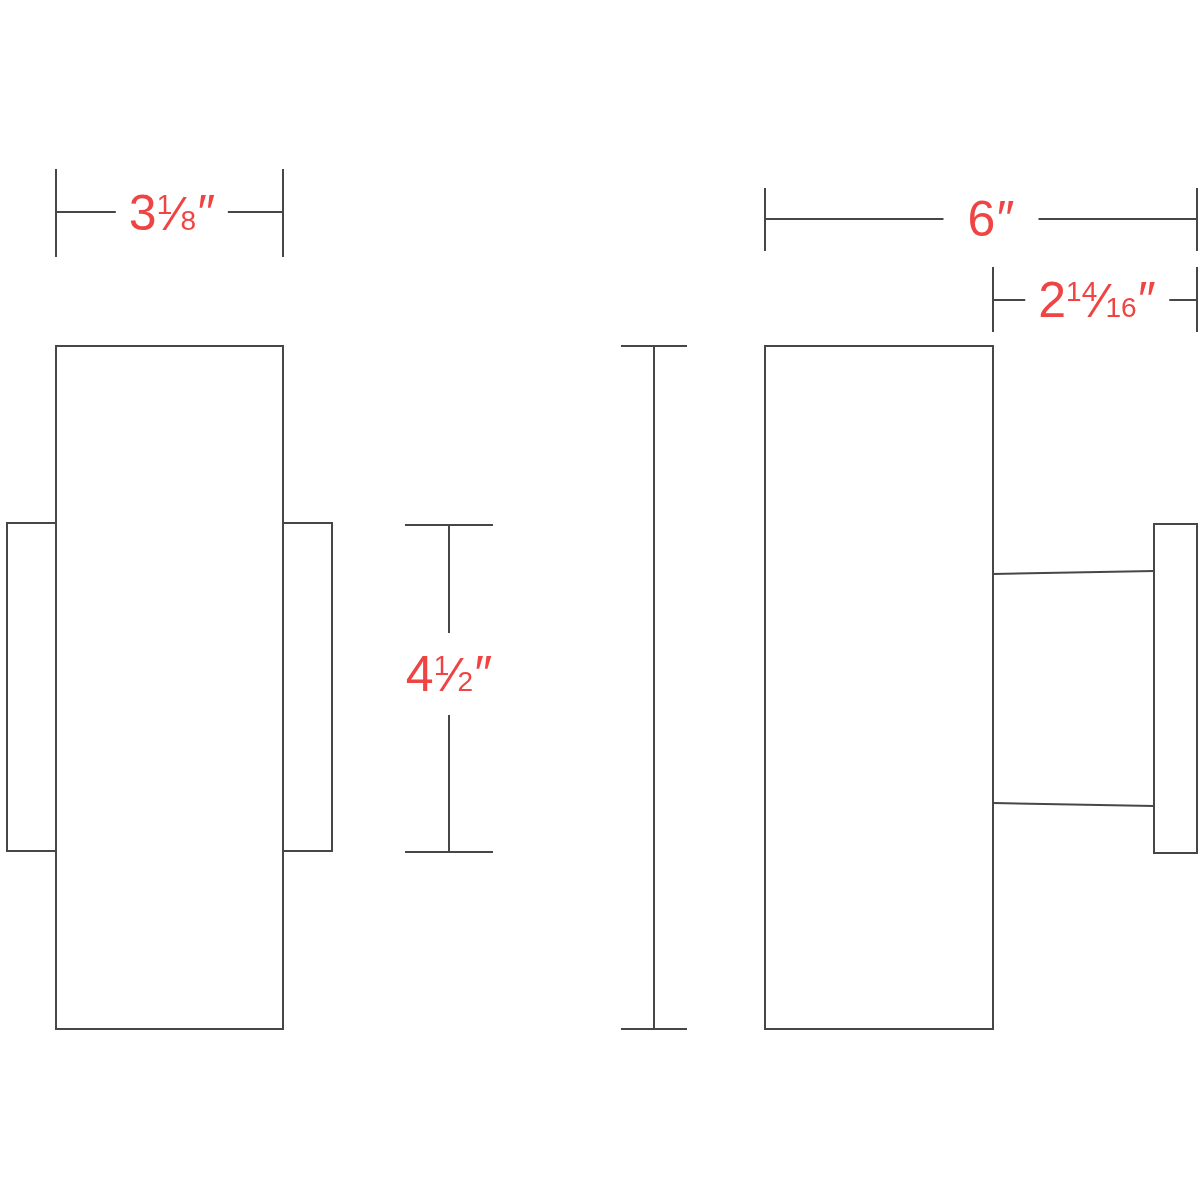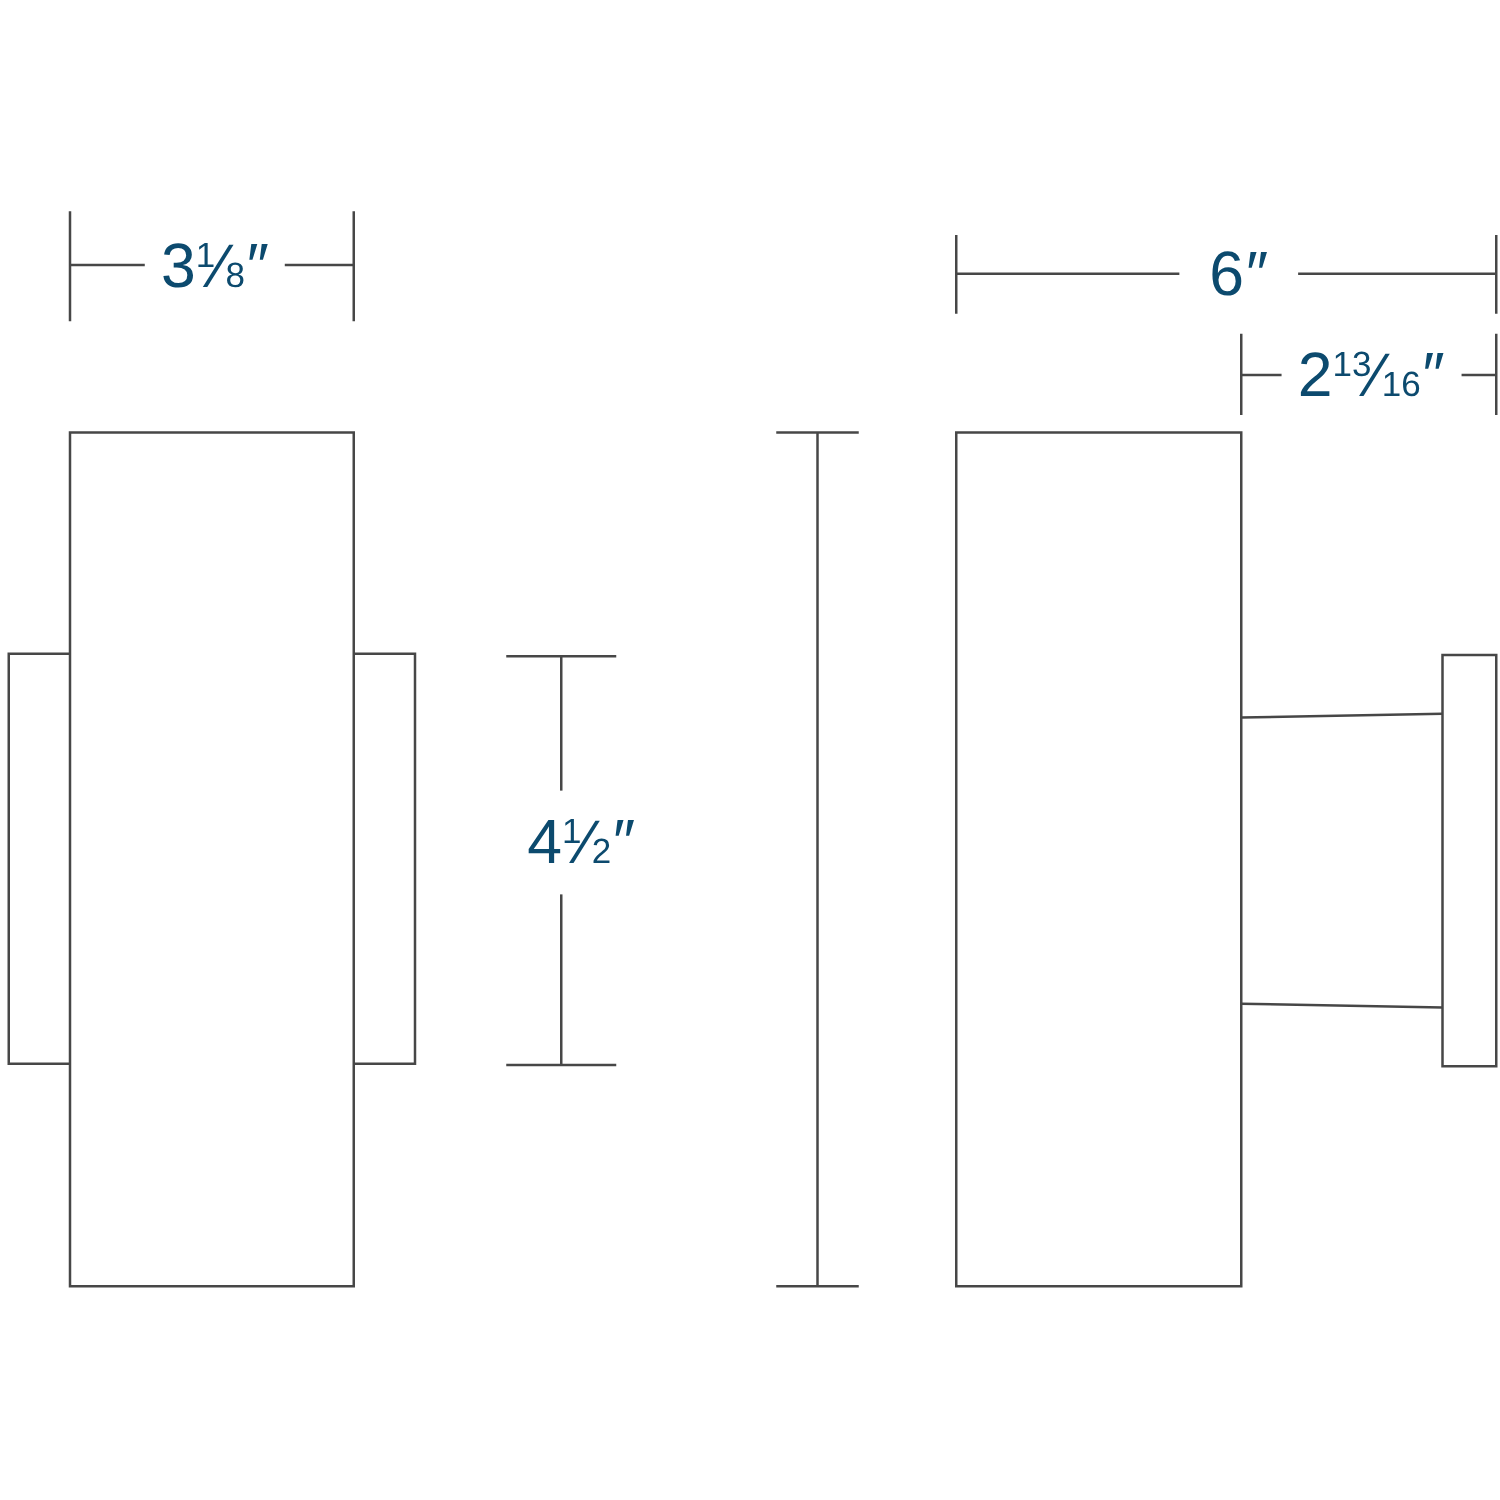--- a/index.html
+++ b/index.html
@@ -17,21 +17,21 @@
   }
   .canvas svg {
     position: absolute;
     left: 0;
     top: 0;
   }
   .dim-label {
     position: absolute;
     transform: translate(-50%, -50%);
     background: #ffffff;
-    color: #0c4a6e;
+    color: #ef4444;
     font-size: 50px;
     line-height: 1;
     white-space: nowrap;
     padding: 8px 13px;
     text-align: center;
   }
   .dim-label.v {
     padding: 16px 10px;
   }
   .dim-label.wide-pad {
@@ -104,21 +104,21 @@
 
   <div class="dim-label" style="left:172px; top:213px;">
     <span class="whole">3</span><span class="num">1</span><span class="slash">⁄</span><span class="den">8</span><span class="unit">″</span>
   </div>
 
   <div class="dim-label wide-pad" style="left:991px; top:219px;">
     <span class="whole">6</span><span class="unit">″</span>
   </div>
 
   <div class="dim-label" style="left:1097px; top:300px;">
-    <span class="whole">2</span><span class="num">13</span><span class="slash">⁄</span><span class="den">16</span><span class="unit">″</span>
+    <span class="whole">2</span><span class="num">14</span><span class="slash">⁄</span><span class="den">16</span><span class="unit">″</span>
   </div>
 
-  <div class="dim-label v" style="left:465px; top:674px;">
+  <div class="dim-label v" style="left:449px; top:674px;">
     <span class="whole">4</span><span class="num">1</span><span class="slash">⁄</span><span class="den">2</span><span class="unit">″</span>
   </div>
 
 
 </div>
 
 </body></html>

